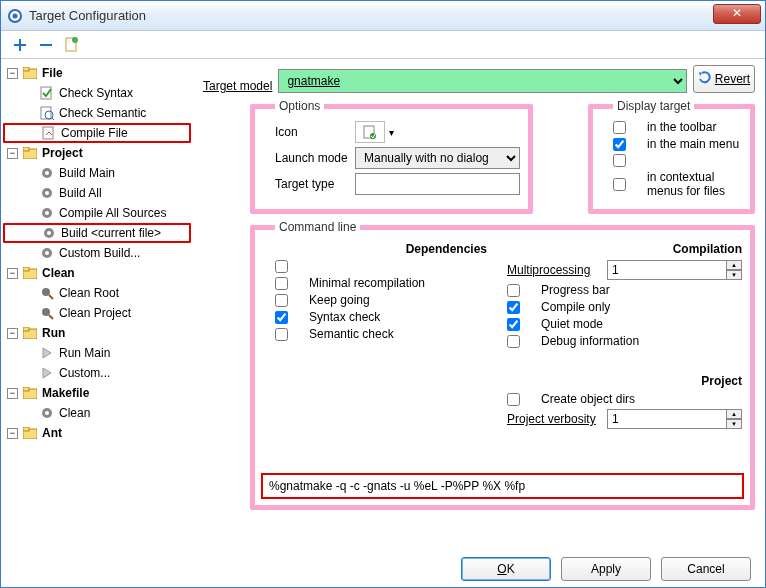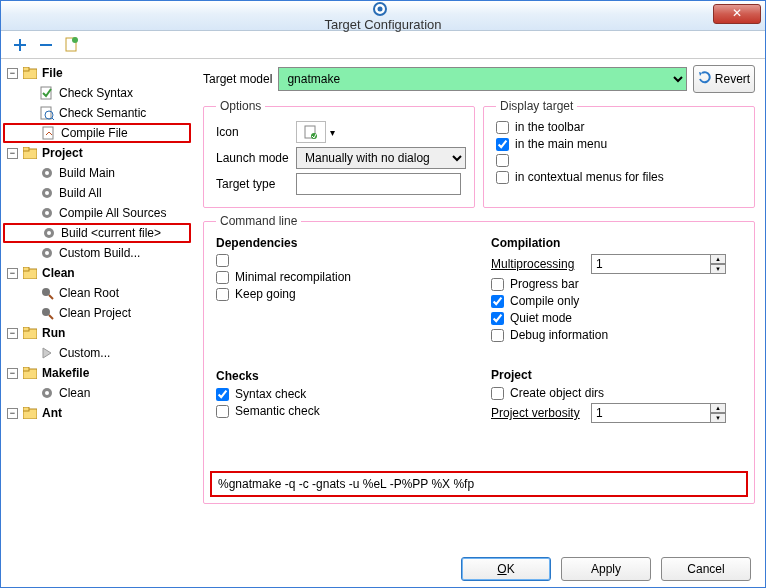--- a/index.html
+++ b/index.html
@@ -1,56 +1,56 @@
 <!DOCTYPE html>
 <html><head>
 <meta charset="utf-8">
 <style>
 * { box-sizing: border-box; margin: 0; padding: 0; }
 body { font-family: "Segoe UI", Tahoma, sans-serif; font-size: 12px; background: #fff; width: 766px; height: 588px; overflow: hidden; border: 1px solid #3a7bd5; }
-.titlebar { height: 30px; background: linear-gradient(#ffffff, #e6f0fa 45%, #d8e7f7); display: flex; align-items: center; padding: 0 6px; border-bottom: 1px solid #b8c8d8; position: relative; flex-direction: column; }
+.titlebar { height: 30px; background: linear-gradient(#ffffff, #e6f0fa 45%, #d8e7f7); display: flex; align-items: center; padding: 0 6px; border-bottom: 1px solid #b8c8d8; position: relative; }
 .titlebar .win-icon { width: 16px; height: 16px; margin-right: 6px; display:inline-flex; align-items:center; justify-content:center; }
 .titlebar .title-text { color: #333; font-size: 13px; }
 .close-btn { position: absolute; right: 4px; top: 3px; width: 48px; height: 20px; background: linear-gradient(#e39a92, #cf5b4f 50%, #c1362a); border: 1px solid #8a3028; border-radius: 3px; color: #fff; text-align: center; line-height: 16px; font-size: 12px; }
 .toolbar { height: 28px; display: flex; align-items: center; gap: 8px; padding: 0 10px; border-bottom: 1px solid #ccc; }
 .icon-btn { width: 18px; height: 18px; display: inline-flex; align-items:center; justify-content:center; }
 .content { display: flex; height: calc(588px - 30px - 28px - 40px); }
 .tree { width: 192px; border-right: none; padding: 4px 2px; overflow-y: auto; }
 .tree-item { display: flex; align-items: center; height: 20px; padding-left: 4px; white-space: nowrap; }
 .tree-item.lvl1 { padding-left: 4px; font-weight: bold; }
 .tree-item.lvl2 { padding-left: 36px; font-weight: normal; }
 .tree-item .toggle { width: 11px; height: 11px; border: 1px solid #888; background: #fff; margin-right: 4px; display: inline-flex; align-items:center; justify-content:center; font-size: 9px; line-height: 9px; color:#555; }
 .tree-item .ticon { width: 16px; height: 16px; margin-right: 4px; display:inline-flex; align-items:center; justify-content:center; }
 .highlight-red { border: 2px solid #d00; border-radius: 1px; }
 
 .right-pane { flex: 1; padding: 6px 10px 6px 10px; position: relative; }
-.row-model { display: flex; align-items: center; gap: 6px; margin-bottom: 6px; }
+.row-model { display: flex; align-items: flex-end; gap: 6px; margin-bottom: 6px; text-decoration: underline; }
 .row-model label { width: auto; }
 .row-model select { flex: 1; height: 24px; border: 1px solid #888; background: #86efac; font-size: 12px; padding: 0 4px; }
 .btn-revert { width: 62px; height: 28px; border: 1px solid #888; background: linear-gradient(#fdfdfd,#ececec); border-radius: 3px; display:flex; align-items:center; justify-content:center; gap:3px; font-size:12px; }
 
-fieldset { border: 1px solid #f9a8d4; border-radius: 2px; padding: 4px 8px 8px 12px; margin-bottom: 6px; font-size: 12px; }
+fieldset { border: 5px solid #f9a8d4; border-radius: 2px; padding: 4px 8px 8px 20px; margin-bottom: 6px; font-size: 12px; margin-left: 47px; }
 legend { padding: 0 4px; color: #333; font-size: 12px; }
 
 .two-col { display: flex; gap: 8px; }
 .two-col fieldset { flex: 1; }
 
 .opt-row { display: flex; align-items: center; margin: 4px 0; }
 .opt-row .olabel { width: 80px; }
 .opt-row select, .opt-row input[type=text] { flex: 1; height: 22px; border: 1px solid #888; font-size: 12px; padding: 0 4px; }
 .opt-row .icon-pick { width: 30px; height: 22px; border: 1px solid #bbb; background:#fff; display:flex; align-items:center; justify-content:center; margin-right:2px; }
 .opt-row .dropdown-arrow { font-size: 10px; margin-left:2px; }
 
-.chk-row { display: flex; align-items: center; margin: 3px 0; }
+.chk-row { display: flex; align-items: center; margin: 3px 0; gap: 15px; }
 .chk-row input[type=checkbox] { margin-right: 6px; width:13px; height:13px; }
 .chk-row label { }
 
 .cmd-cols { display: flex; gap: 20px; }
 .cmd-col { flex: 1; }
-.cmd-col h4 { font-size: 12px; font-weight: bold; margin: 4px 0 4px 0; }
+.cmd-col h4 { font-size: 12px; font-weight: bold; margin: 4px 0 4px 0; text-align: right; }
 .spin-row { display: flex; align-items: center; margin: 3px 0; }
 .spin-row label { width: 100px; text-decoration: underline; }
 .spin-row input { width: 120px; height: 20px; border: 1px solid #888; font-size:12px; padding:0 4px; }
 .spin-row .spinners { display:flex; flex-direction:column; margin-left:-1px; }
 .spin-row .spinners div { width:16px; height:10px; border:1px solid #888; background:#f0f0f0; font-size:7px; text-align:center; line-height:8px; }
 
 .cmdline { margin-top: 6px; border: 2px solid #d00; height: 26px; display:flex; align-items:center; padding: 0 6px; font-size: 12px;  }
 
 .footer { height: 40px; display: flex; align-items: center; justify-content: flex-end; gap: 10px; padding: 0 14px; border-top: none; }
 .footer button { width: 90px; height: 24px; border: 1px solid #888; background: linear-gradient(#fdfdfd,#ececec); border-radius: 3px; font-size: 12px; }
@@ -222,20 +222,28 @@
     <div class="tree-item lvl1">
       <span class="toggle">−</span>
       <span class="ticon">
           <svg width="14" height="12">
             <rect x="0" y="2" width="14" height="10" fill="#fadb7a" stroke="#b58a20"></rect>
             <rect x="0" y="0" width="6" height="4" fill="#fadb7a" stroke="#b58a20"></rect>
           </svg>
         </span>
       <span>Run</span>
     </div>
+    <div class="tree-item lvl2">
+        <span class="ticon">
+          <svg width="12" height="12">
+            <path d="M2 1 L10 6 L2 11 Z" fill="#ccc" stroke="#999"></path>
+          </svg>
+        </span>
+        <span>Run Main</span>
+      </div>
     <div class="tree-item lvl2">
         <span class="ticon">
           <svg width="12" height="12">
             <path d="M2 1 L10 6 L2 11 Z" fill="#ccc" stroke="#999"></path>
           </svg>
         </span>
         <span>Custom...</span>
       </div>
 
     <div class="tree-item lvl1">
@@ -337,21 +345,20 @@
             </div>
           <div class="chk-row">
               <input type="checkbox" style="">
               <label>Minimal recompilation</label>
             </div>
           <div class="chk-row">
               <input type="checkbox" style="">
               <label>Keep going</label>
             </div>
 
-          <h4 style="margin-top:68px">Checks</h4>
           <div class="chk-row">
               <input type="checkbox" checked="" style="">
               <label>Syntax check</label>
             </div>
           <div class="chk-row">
               <input type="checkbox" style="">
               <label>Semantic check</label>
             </div>
         </div>
         <div class="cmd-col">

